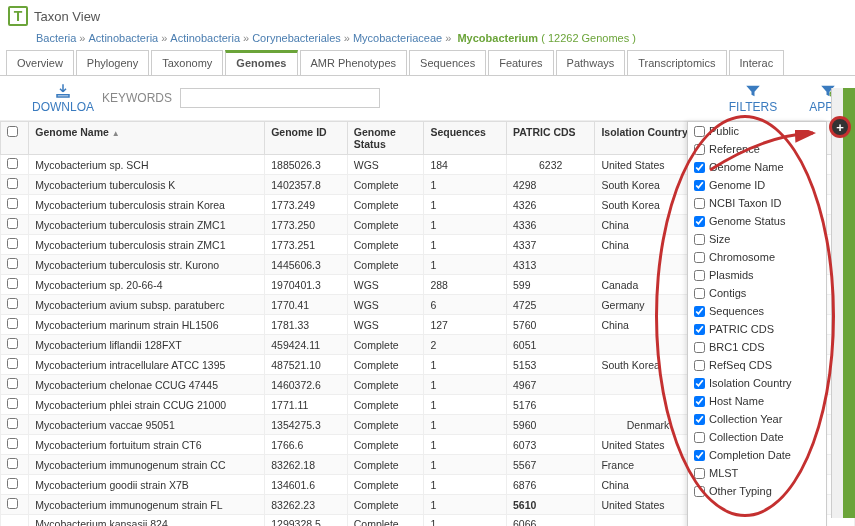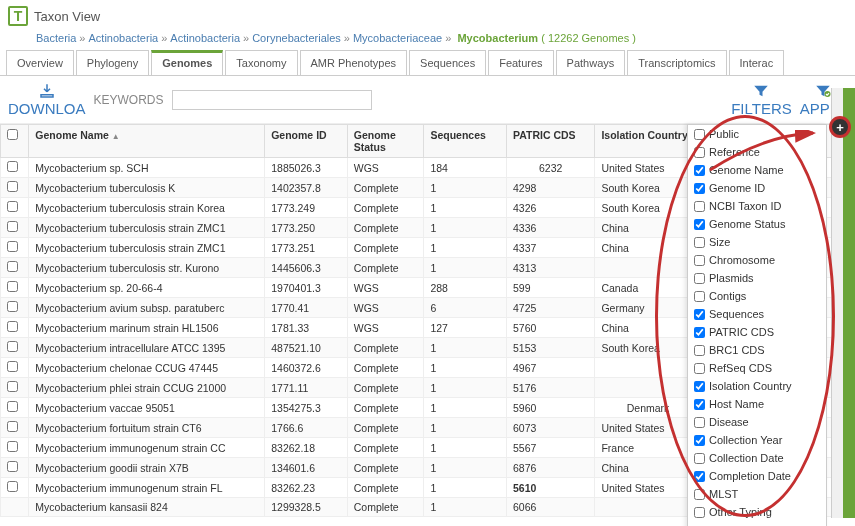--- a/index.html
+++ b/index.html
@@ -8,21 +8,21 @@
 .logo { width: 20px; height: 20px; border: 2px solid #6ba439; border-radius: 2px; display: flex; align-items: center; justify-content: center; color: #6ba439; font-weight: bold; font-size: 14px; }
 .title { font-size: 13px; color: #555; }
 .breadcrumb { padding: 0 8px 6px 36px; font-size: 11px; color: #4a7db0; }
 .breadcrumb .sep { color: #888; margin: 0 3px; }
 .breadcrumb .current { color: #6ba439; font-weight: bold; }
 .breadcrumb .count { color: #6ba439; }
 .tabs { display: flex; border-bottom: 1px solid #ccc; padding-left: 6px; }
 .tab { padding: 6px 10px; font-size: 11px; color: #555; border: 1px solid #ccc; border-bottom: none; margin-right: 2px; background: #fff; cursor: pointer; }
 .tab.active { border-top: 3px solid #6ba439; font-weight: bold; padding-top: 4px; }
 .toolbar { display: flex; align-items: center; padding: 6px 8px; gap: 8px; border-bottom: 1px solid #eee; }
-.tb-btn { display: flex; flex-direction: column; align-items: center; color: #3a7bbf; font-size: 15px; cursor: pointer; }
+.tb-btn { display: flex; flex-direction: column; align-items: center; color: #3a7bbf; font-size: 12px; cursor: pointer; margin-left: 24px; }
 .tb-btn svg { width: 22px; height: 18px; }
 .kw { border: 1px solid #ccc; padding: 3px 6px; font-size: 11px; width: 200px; height: 20px; }
 .kw-lbl { font-size: 12px; color: #888; }
 .spacer { flex: 1; }
 .main { position: relative; }
 .table { width: 100%; border-collapse: collapse; font-size: 10.5px; }
 .table th { text-align: left; padding: 4px 6px; border: 1px solid #ddd; background: #f8f8f8; font-weight: bold; vertical-align: top; height: 28px; }
 .table td { padding: 3px 6px; border: 1px solid #eee; white-space: nowrap; overflow: hidden; text-overflow: ellipsis; }
 .table tr:nth-child(even) td { background: #fafafa; }
 .chk { width: 11px; height: 11px; }
@@ -46,22 +46,22 @@
 
 <div class="breadcrumb">
   <span id="bc-items"><span style="cursor: pointer;">Bacteria</span><span class="sep">»</span><span style="cursor: pointer;">Actinobacteria</span><span class="sep">»</span><span style="cursor: pointer;">Actinobacteria</span><span class="sep">»</span><span style="cursor: pointer;">Corynebacteriales</span><span class="sep">»</span><span style="cursor: pointer;">Mycobacteriaceae</span><span class="sep">»</span></span>
   <span class="current">Mycobacterium</span>
   <span class="count">( 12262 Genomes )</span>
 </div>
 
 <div class="tabs" id="tabs">
     <div class="tab">Overview</div>
     <div class="tab">Phylogeny</div>
+    <div class="tab">Taxonomy</div>
     <div class="tab active">Genomes</div>
-    <div class="tab">Taxonomy</div>
     <div class="tab">AMR Phenotypes</div>
     <div class="tab">Sequences</div>
     <div class="tab">Features</div>
     <div class="tab">Pathways</div>
     <div class="tab">Transcriptomics</div>
     <div class="tab">Interac</div>
   </div>
 
 <div class="toolbar">
   <div class="tb-btn">
@@ -189,20 +189,30 @@
           <td style="max-width: 200px;">Mycobacterium marinum strain HL1506</td>
           <td style="max-width: 70px;">1781.33</td>
           <td style="max-width: 65px;">WGS</td>
           <td style="max-width: 70px;">127</td>
           <td style="max-width: 75px;">5760</td>
           <td style="max-width: 90px;">China</td>
           <td style="max-width: 130px;">Lateolabrax japonicus</td>
         </tr>
         <tr>
           <td><input type="checkbox" class="chk" style=""></td>
+          <td style="max-width: 200px;">Mycobacterium liflandii 128FXT</td>
+          <td style="max-width: 70px;">459424.11</td>
+          <td style="max-width: 65px;">Complete</td>
+          <td style="max-width: 70px;">2</td>
+          <td style="max-width: 75px;">6051</td>
+          <td style="max-width: 90px;"></td>
+          <td style="max-width: 130px;"></td>
+        </tr>
+        <tr>
+          <td><input type="checkbox" class="chk" style=""></td>
           <td style="max-width: 200px;">Mycobacterium intracellulare ATCC 1395</td>
           <td style="max-width: 70px;">487521.10</td>
           <td style="max-width: 65px;">Complete</td>
           <td style="max-width: 70px;">1</td>
           <td style="max-width: 75px;">5153</td>
           <td style="max-width: 90px;">South Korea</td>
           <td style="max-width: 130px;">Human, Homo sapiens</td>
         </tr>
         <tr>
           <td><input type="checkbox" class="chk" style=""></td>
@@ -344,24 +354,20 @@
         <input type="checkbox" class="chk" style="">
         <span>RefSeq CDS</span>
       </div>
       <div class="panel-item">
         <input type="checkbox" class="chk" checked="" style="">
         <span>Isolation Country</span>
       </div>
       <div class="panel-item">
         <input type="checkbox" class="chk" checked="" style="">
         <span>Host Name</span>
-      </div>
-      <div class="panel-item">
-        <input type="checkbox" class="chk" style="">
-        <span>Disease</span>
       </div>
       <div class="panel-item">
         <input type="checkbox" class="chk" checked="" style="">
         <span>Collection Year</span>
       </div>
       <div class="panel-item">
         <input type="checkbox" class="chk" style="">
         <span>Collection Date</span>
       </div>
       <div class="panel-item">

